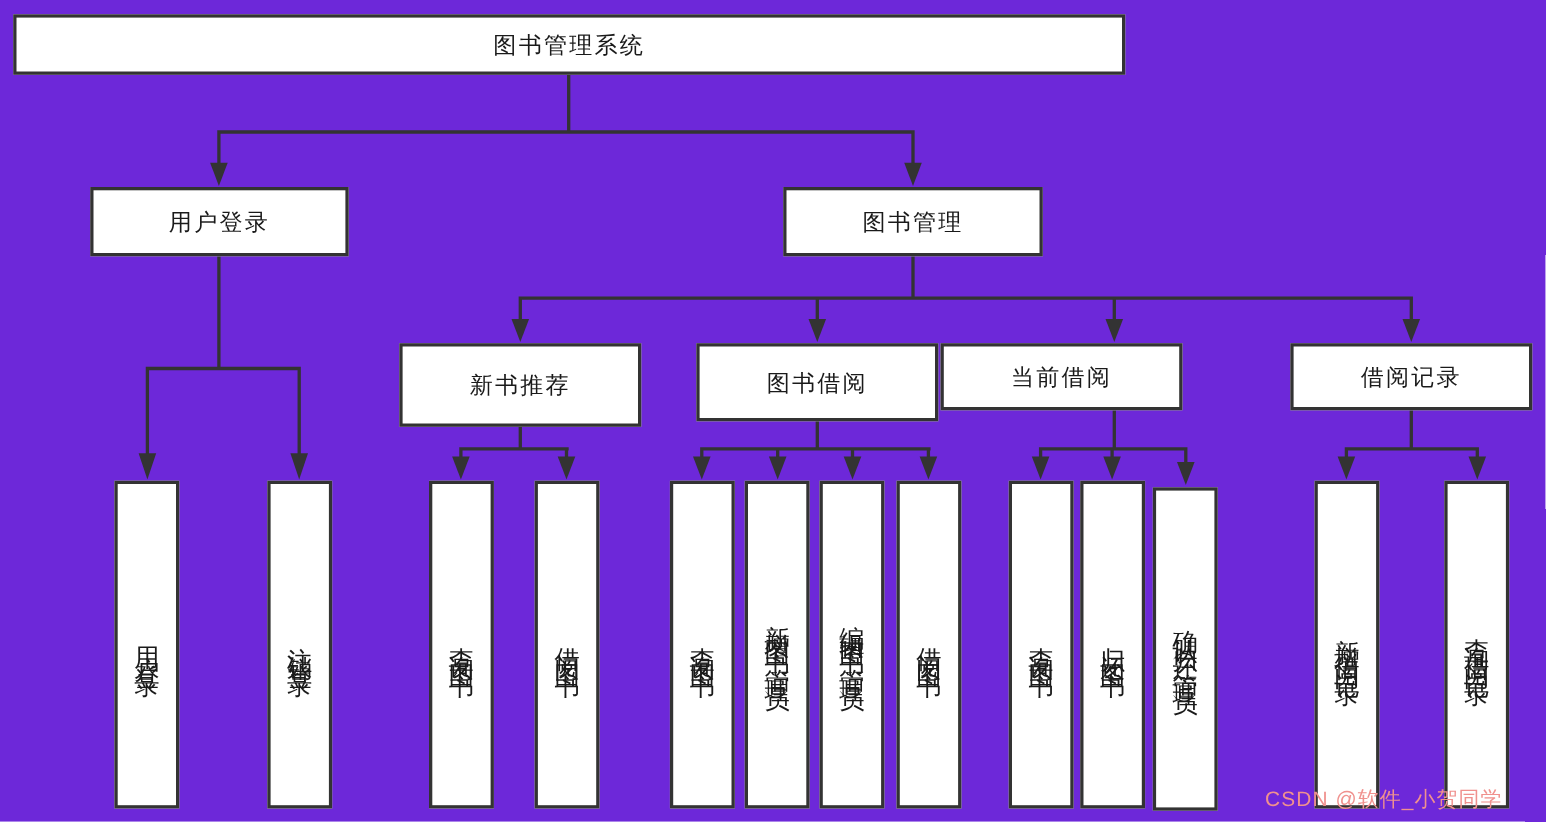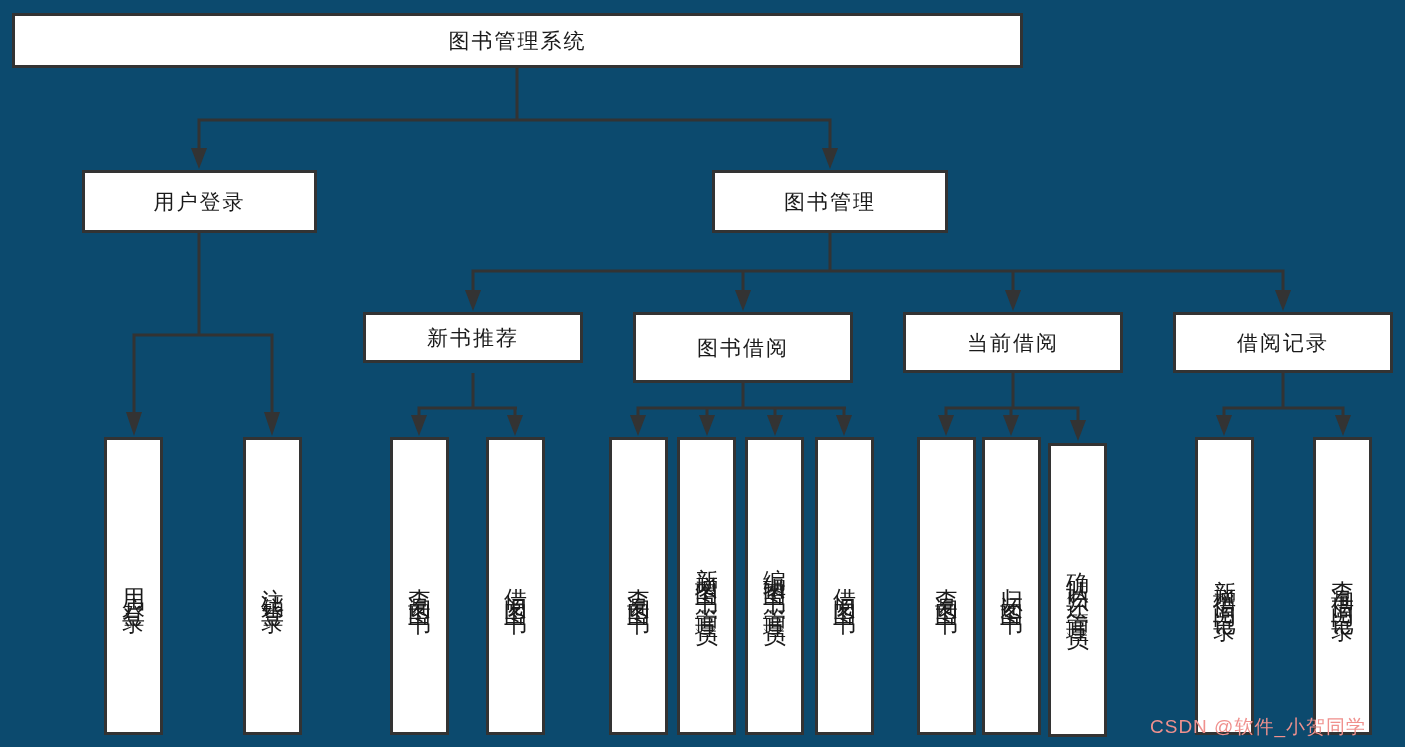--- a/index.html
+++ b/index.html
@@ -5,21 +5,21 @@
   html, body {
     margin: 0;
     padding: 0;
     background: #ffffff;
     font-family: "Liberation Sans", "DejaVu Sans", sans-serif;
   }
   .canvas {
     position: relative;
     width: 1405px;
     height: 747px;
-    background: #0c4a6e;
+    background: #6d28d9;
     overflow: hidden;
   }
   .connectors {
     position: absolute;
     left: 0;
     top: 0;
     pointer-events: none;
   }
   .box {
     position: absolute;
@@ -102,27 +102,27 @@
     <span class="hlabel">图书管理系统</span>
   </div>
 
   <div class="box" style="left:82px; top:170px; width:235px; height:63px;">
     <span class="hlabel">用户登录</span>
   </div>
   <div class="box" style="left:712px; top:170px; width:236px; height:63px;">
     <span class="hlabel">图书管理</span>
   </div>
 
-  <div class="box" style="left:363px; top:312px; width:220px; height:51px;">
+  <div class="box" style="left:363px; top:312px; width:220px; height:76px;">
     <span class="hlabel">新书推荐</span>
   </div>
   <div class="box" style="left:633px; top:312px; width:220px; height:71px;">
     <span class="hlabel">图书借阅</span>
   </div>
-  <div class="box" style="left:903px; top:312px; width:220px; height:61px;">
+  <div class="box" style="left:855px; top:312px; width:220px; height:61px;">
     <span class="hlabel">当前借阅</span>
   </div>
   <div class="box" style="left:1173px; top:312px; width:220px; height:61px;">
     <span class="hlabel">借阅记录</span>
   </div>
 
   <div class="box leaf" style="left:104px;">
     <span class="vtext">用户登录</span>
   </div>
   <div class="box leaf" style="left:243px;">

